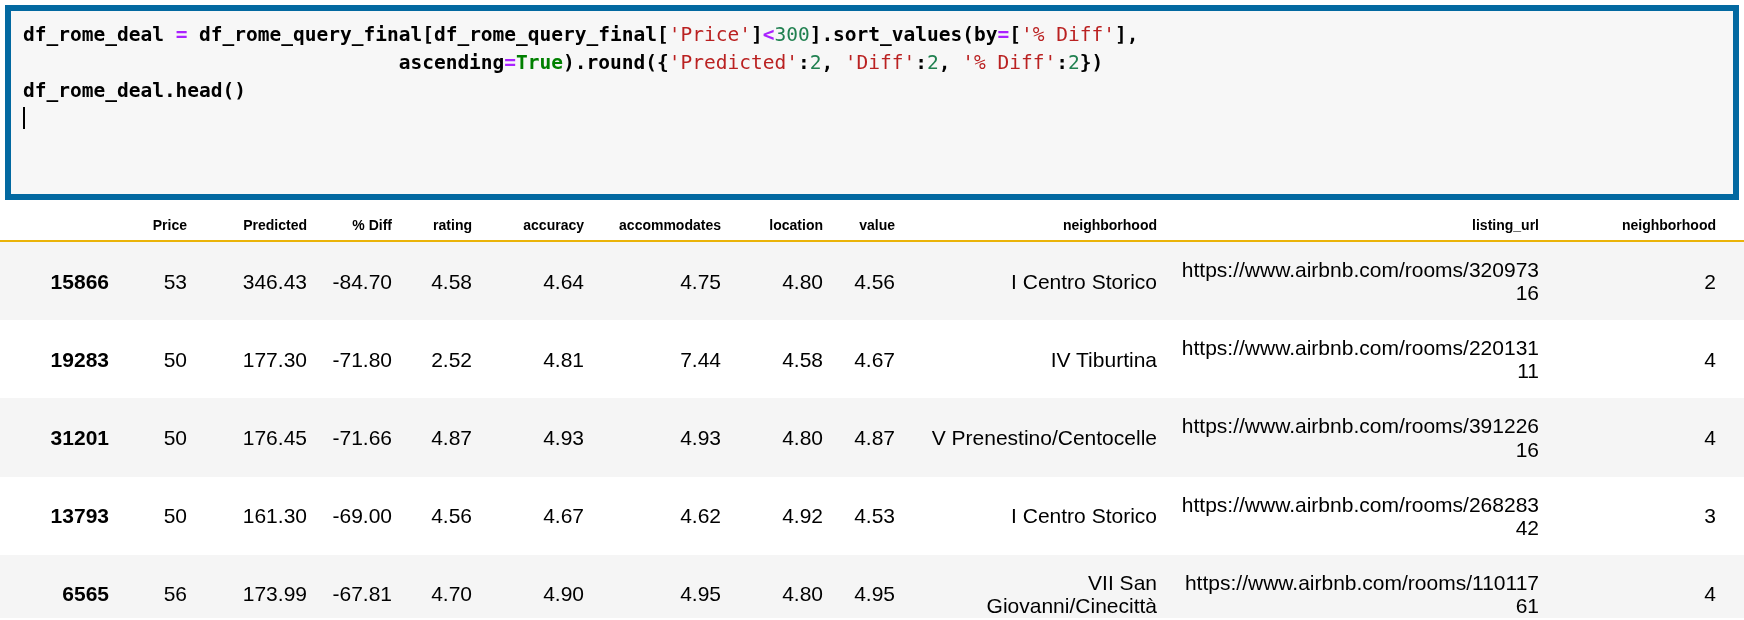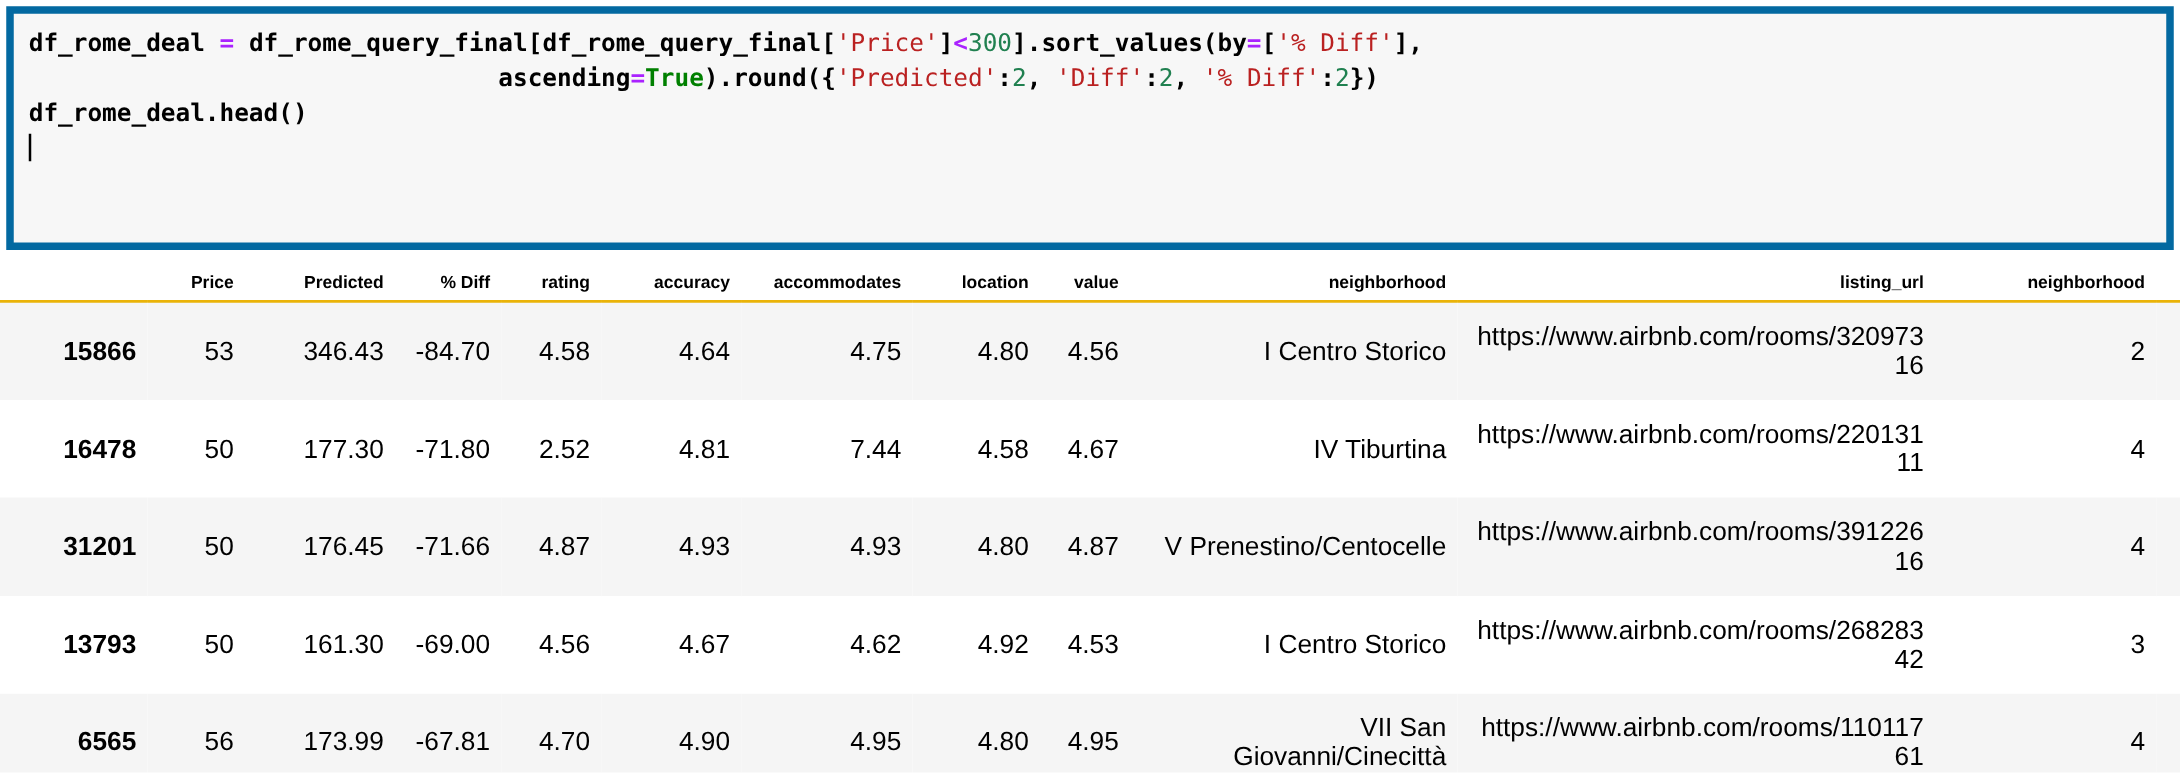--- a/index.html
+++ b/index.html
@@ -164,21 +164,21 @@
           <td>4.64</td>
           <td>4.75</td>
           <td>4.80</td>
           <td>4.56</td>
           <td>I Centro Storico</td>
           <td>https://www.airbnb.com/rooms/32097316</td>
           <td>2</td>
           <td></td>
         </tr>
         <tr class="even">
-          <td class="idx">16478</td>
+          <td class="idx">19283</td>
           <td>50</td>
           <td>177.30</td>
           <td>-71.80</td>
           <td>2.52</td>
           <td>4.81</td>
           <td>7.44</td>
           <td>4.58</td>
           <td>4.67</td>
           <td>IV Tiburtina</td>
           <td>https://www.airbnb.com/rooms/22013111</td>

